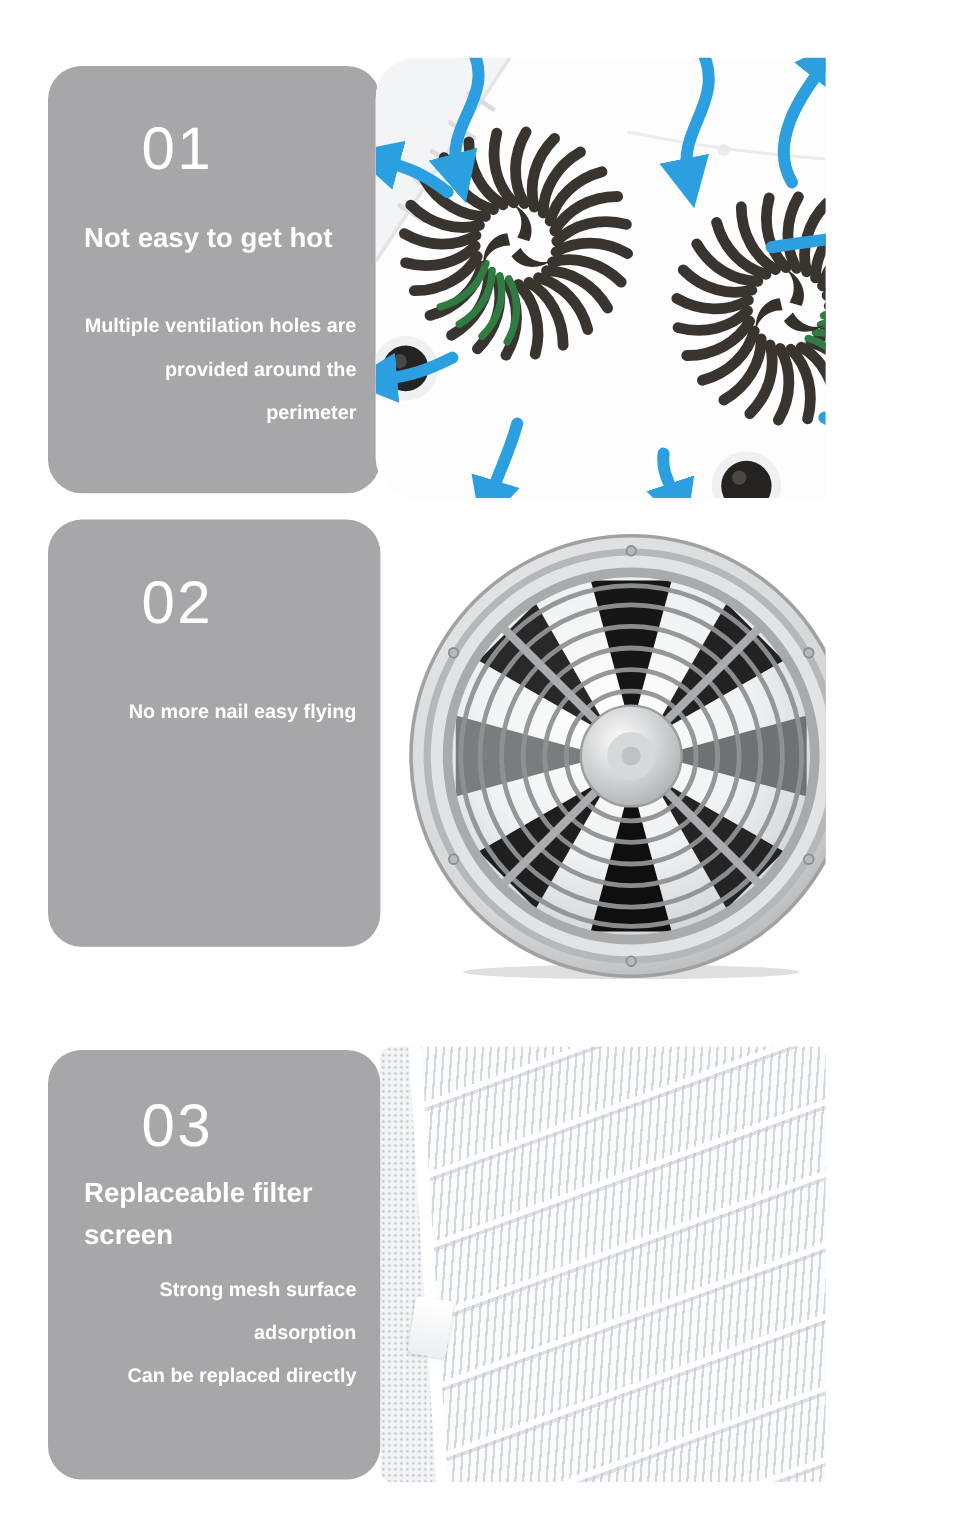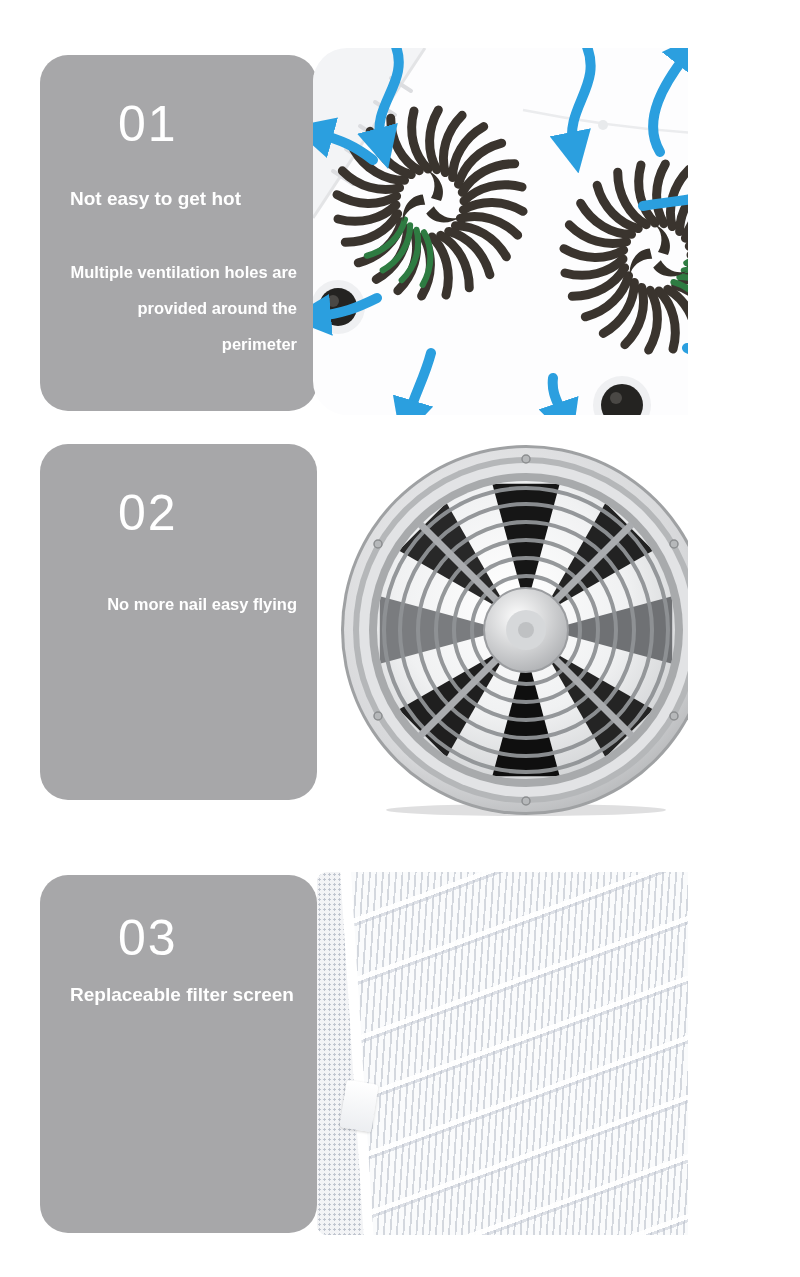--- a/index.html
+++ b/index.html
@@ -2,25 +2,25 @@
 <html><head>
 <meta charset="utf-8">
 <style>
   html,body{margin:0;padding:0;background:#ffffff;}
   .page{position:relative;width:688px;height:1277px;background:#ffffff;overflow:hidden;
         font-family:"Liberation Sans",sans-serif;}
   
   .panel{position:absolute;left:40px;width:277px;background:#a7a7a9;border-radius:28px;
          color:#ffffff;box-sizing:border-box;padding:0 20px 0 30px;}
   .p1{top:55px;height:356px;}
-  .p2{top:444px;height:356px;}
+  .p2{top:433px;height:356px;}
   .p3{top:875px;height:358px;}
   .num{font-size:50px;font-weight:400;line-height:54px;margin:42px 0 0 48px;letter-spacing:2px;}
   .p3 .num{margin-top:36px;}
-  .ttl{font-size:19px;font-weight:700;line-height:35px;margin:30px 0 0 0;}
+  .ttl{font-size:23px;font-weight:700;line-height:35px;margin:30px 0 0 0;}
   .p3 .ttl{margin-top:12px;}
   .bdy{font-size:16.5px;font-weight:700;line-height:36px;margin-top:38px;}
   .p2 .bdy{margin-top:46px;}
   .p3 .bdy{margin-top:10px;}
   .bdy p{margin:0;text-align:right;}
   
   .photo1{position:absolute;left:313px;top:48px;width:452px;height:367px;border-radius:34px;
           overflow:hidden;background:#fdfdfe;}
   .photo2{position:absolute;left:338px;top:444px;width:376px;height:372px;}
   .photo3{position:absolute;left:317px;top:872px;width:448px;height:363px;
@@ -259,20 +259,24 @@
           <circle r="8" fill="#bfc1c3"></circle>
         </g>
       </svg>
     </div>
   </section>
 
   <section>
     <div class="panel p3">
       <div class="num">03</div>
       <h2 class="ttl">Replaceable filter screen</h2>
+      <div class="bdy">
+        <p>Strong mesh surface adsorption</p>
+        <p>Can be replaced directly</p>
+      </div>
     </div>
 
     <div class="photo3">
       <div class="mesh"></div>
       <div class="meshedge"></div>
       <div class="tab"></div>
     </div>
   </section>
 
 </div>

